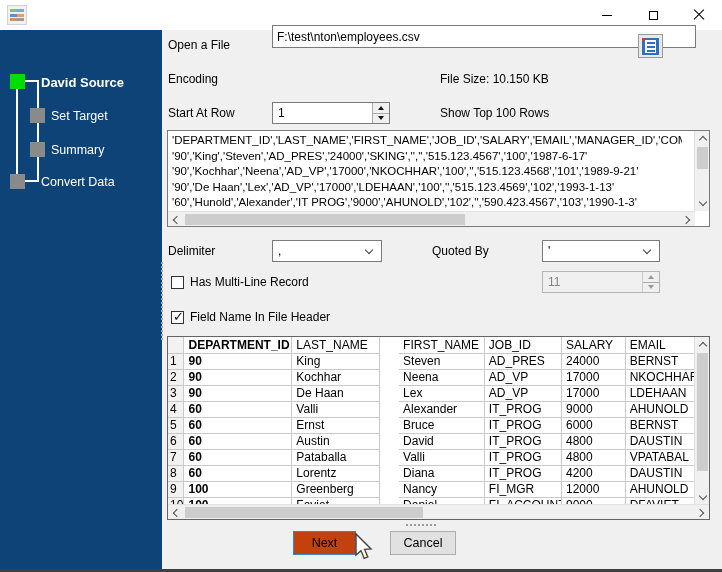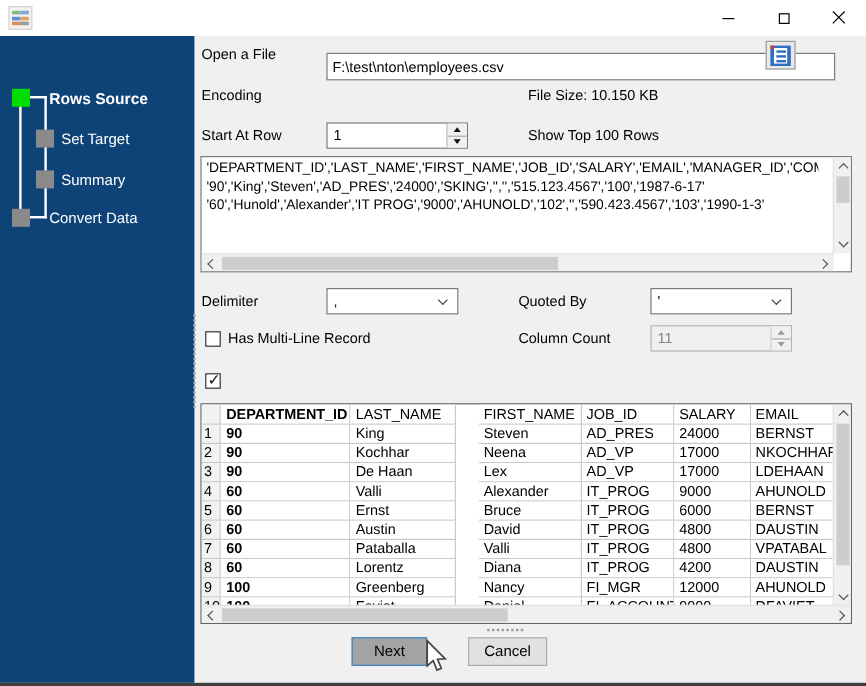--- a/index.html
+++ b/index.html
@@ -80,21 +80,21 @@
   .grid { position:absolute; left:167px; top:336px; width:543px; height:184px; background:#fff; border:1px solid #646464; overflow:hidden; }
   .grid-inner { position:absolute; left:0; top:0; width:527px; height:168px; overflow:hidden; }
   .ghead, .grow { display:flex; }
   .gcell { height:16px; line-height:15px; padding-left:4px; border-right:1px solid #c9c9c9; border-bottom:1px solid #c9c9c9; white-space:nowrap; overflow:hidden; font-size:12px; background:#fff; }
   .ghead .gcell { height:17px; line-height:16px; }
   .gcell.rowhdr { background:#f2f2f2; padding-left:2px; }
   .c0{width:17px;} .c1{width:112px;font-weight:bold;} .c2{width:91px;} .c3{width:89px;margin-left:19px;} .c4{width:80px;} .c5{width:66px;} .c6{width:72px;border-right:none;}
 
   
   .btn { position:absolute; height:24px; display:flex; align-items:center; justify-content:center; font-size:12.5px; }
-  .btn-next { left:293px; top:531px; width:63px; background:#a3a3a3; border:1px solid #3d84c4;text-align:right; }
+  .btn-next { left:293px; top:531px; width:63px; background:#c2410c; border:1px solid #3d84c4;text-align:right; }
   .btn-cancel { left:390px; top:531px; width:66px; background:#e1e1e1; border:1px solid #adadad; }
 
   .grip-v { position:absolute; left:161px; top:262px; height:78px; width:0; border-left:2px dotted #9aa7b8; }
   .grip-h { position:absolute; left:406px; top:524px; width:30px; height:0; border-top:2px dotted #9a9a9a; }
 
   .bottomstrip { position:absolute; left:0; top:569px; width:722px; height:3px; background:#3f3f3f; }
   .cursor { position:absolute; left:351px; top:532px; width:24px; height:30px; pointer-events:none; }
 </style>
 </head>
 <body>
@@ -132,28 +132,28 @@
 
   <div class="sidebar">
     <div class="tline" style="left:25px;top:50px;width:14px;height:2px"></div>
     <div class="tline" style="left:37px;top:50px;width:2px;height:102px"></div>
     <div class="tline" style="left:16px;top:58px;width:2px;height:88px"></div>
     <div class="tline" style="left:25px;top:150px;width:14px;height:2px"></div>
     <div class="sq active" style="left:10px;top:44px"></div>
     <div class="sq pending" style="left:30px;top:78px"></div>
     <div class="sq pending" style="left:30px;top:112px"></div>
     <div class="sq pending" style="left:10px;top:144px"></div>
-    <div class="steplabel bold" style="left:41px;top:45px">Rows Source</div>
+    <div class="steplabel bold" style="left:41px;top:45px">David Source</div>
     <div class="steplabel" style="left:51px;top:79px">Set Target</div>
     <div class="steplabel" style="left:51px;top:113px">Summary</div>
     <div class="steplabel" style="left:41px;top:145px">Convert Data</div>
   </div>
 
   <div class="lbl" style="top:34px;line-height:23px">Open a File</div>
-  <input class="tbox" style="left: 272px; top: 44px; width: 424px; height: 23px;" value="F:\test\nton\employees.csv">
+  <input class="tbox" style="left: 272px; top: 25px; width: 424px; height: 23px;" value="F:\test\nton\employees.csv">
   <div class="browsebtn">
     <div class="browseico">
       <span class="page">
           <i></i>
           <i></i>
           <i></i>
         </span>
         <span class="dot"></span>
     </div>
   </div>
@@ -172,20 +172,22 @@
           <span class="tri-dn"></span>
         </span>
     </span>
   </div>
   <div class="statictext" style="left:440px;top:102px;line-height:22px">Show Top 100 Rows</div>
 
   <div class="preview">
     <div class="pv-lines">
       <div class="pv-line">'DEPARTMENT_ID','LAST_NAME','FIRST_NAME','JOB_ID','SALARY','EMAIL','MANAGER_ID','COMMISSION_PCT','PHONE_NUMBER','EMPLOYEE_ID','HIRE_DATE'</div>
       <div class="pv-line">'90','King','Steven','AD_PRES','24000','SKING','','','515.123.4567','100','1987-6-17'</div>
+      <div class="pv-line">'90','Kochhar','Neena','AD_VP','17000','NKOCHHAR','100','','515.123.4568','101','1989-9-21'</div>
+      <div class="pv-line">'90','De Haan','Lex','AD_VP','17000','LDEHAAN','100','','515.123.4569','102','1993-1-13'</div>
       <div class="pv-line">'60','Hunold','Alexander','IT PROG','9000','AHUNOLD','102','','590.423.4567','103','1990-1-3'</div>
     </div>
     <div class="vscroll" style="height:80px">
       <div class="sb-arrow" style="top:0">
           <span class="sb-ch up"></span>
         </div>
       <div class="thumb" style="left:2px;top:16px;width:11px;height:22px"></div>
       <div class="sb-arrow" style="bottom:0">
           <span class="sb-ch dn"></span>
         </div>
@@ -209,37 +211,37 @@
   <div class="statictext" style="left:432px;top:240px;line-height:22px">Quoted By</div>
   <div class="combo" style="left:542px;top:240px;width:118px;height:22px">
     <span class="val">'</span>
     <span class="chev"></span>
   </div>
 
   <div class="checkrow" style="left:171px;top:271px;height:22px">
     <span class="checkbox"></span>
     <span>Has Multi-Line Record</span>
   </div>
-  <div class="statictext" style="left:432px;top:271px;line-height:22px">Column Count</div>
   <div class="spinwrap disabled" style="left:542px;top:271px;width:118px;height:22px">
     <span class="val">11</span>
     <span class="spincol">
       <span class="spinbtn">
           <span class="tri-up"></span>
         </span>
       <span class="spinbtn">
           <span class="tri-dn"></span>
         </span>
     </span>
   </div>
 
   <div class="checkrow" style="left:171px;top:306px;height:22px">
     <span class="checkbox">
         <span class="mark">✓</span>
       </span>
+    <span>Field Name In File Header</span>
   </div>
 
   <div class="grid">
     <div class="grid-inner">
       <div class="ghead">
           <div class="gcell c0 rowhdr"></div>
           <div class="gcell c1">DEPARTMENT_ID</div>
           <div class="gcell c2">LAST_NAME</div>
           <div class="gcell c3">FIRST_NAME</div>
           <div class="gcell c4">JOB_ID</div>

